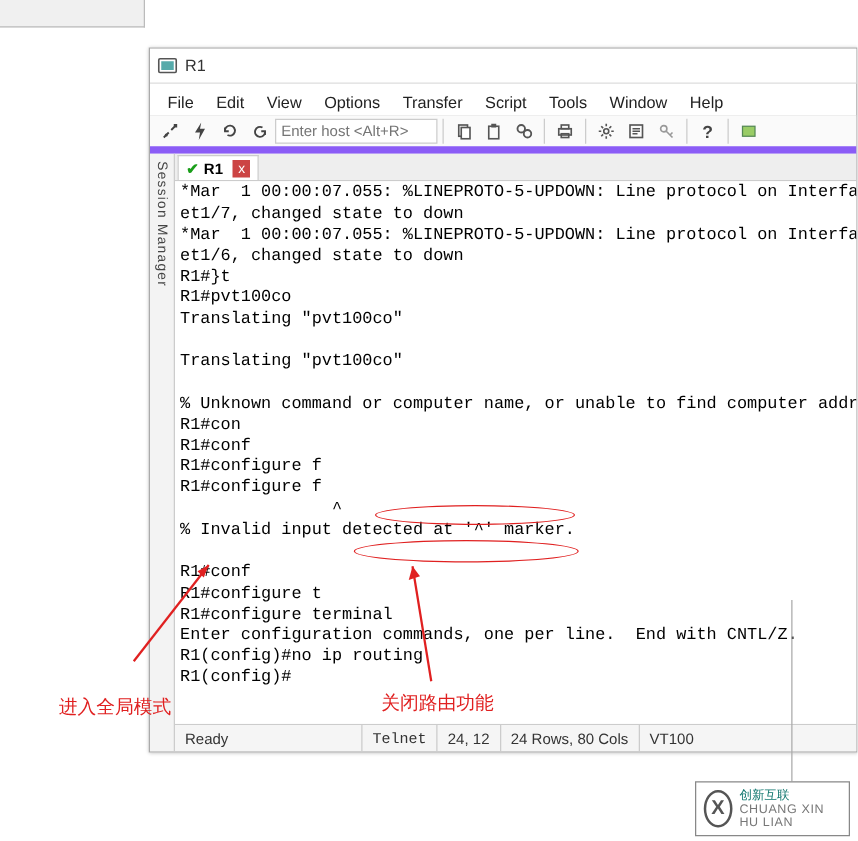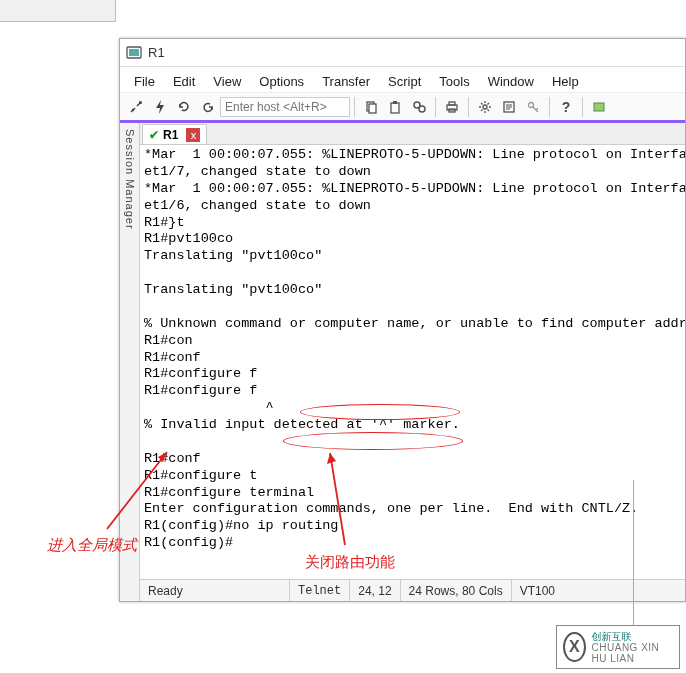--- a/index.html
+++ b/index.html
@@ -64,21 +64,21 @@
     font-size: 13px;
     color: #222;
     cursor: default;
   }
   .toolbar {
     height: 30px;
     display: flex;
     align-items: center;
     padding: 0 4px;
     gap: 0;
-    border-bottom: 3px solid #8b5cf6;
+    border-bottom: 6px solid #8b5cf6;
     background: #fafafa;
   }
   .toolbar .tb-btn {
     width: 22px; height: 22px;
     display: inline-flex;
     align-items: center;
     justify-content: center;
     color: #555;
     font-size: 14px;
     cursor: default;
@@ -417,21 +417,21 @@
 
 <svg class="overlay" style="left:97px; top:447px; width:80px; height:90px;">
   <line class="arrow-line" x1="70" y1="5" x2="10" y2="82"></line>
   <polygon class="arrow-head" points="70,5 61,10 66,15"></polygon>
 </svg>
 <svg class="overlay" style="left:323px; top:450px; width:40px; height:100px;">
   <line class="arrow-line" x1="7" y1="3" x2="22" y2="95"></line>
   <polygon class="arrow-head" points="7,3 4,14 13,11"></polygon>
 </svg>
 
-<div class="annot-text" style="left:47px; top:536px;font-style:italic;">进入全局模式</div>
+<div class="annot-text" style="left:47px; top:556px;">进入全局模式</div>
 <div class="annot-text" style="left:305px; top:553px;">关闭路由功能</div>
 
 <div class="side-border"></div>
 
 <div class="logo">
   <div class="mark">X</div>
   <div class="txt">
     <span class="cn">创新互联</span>
     <span class="en">CHUANG XIN HU LIAN</span>
   </div>

